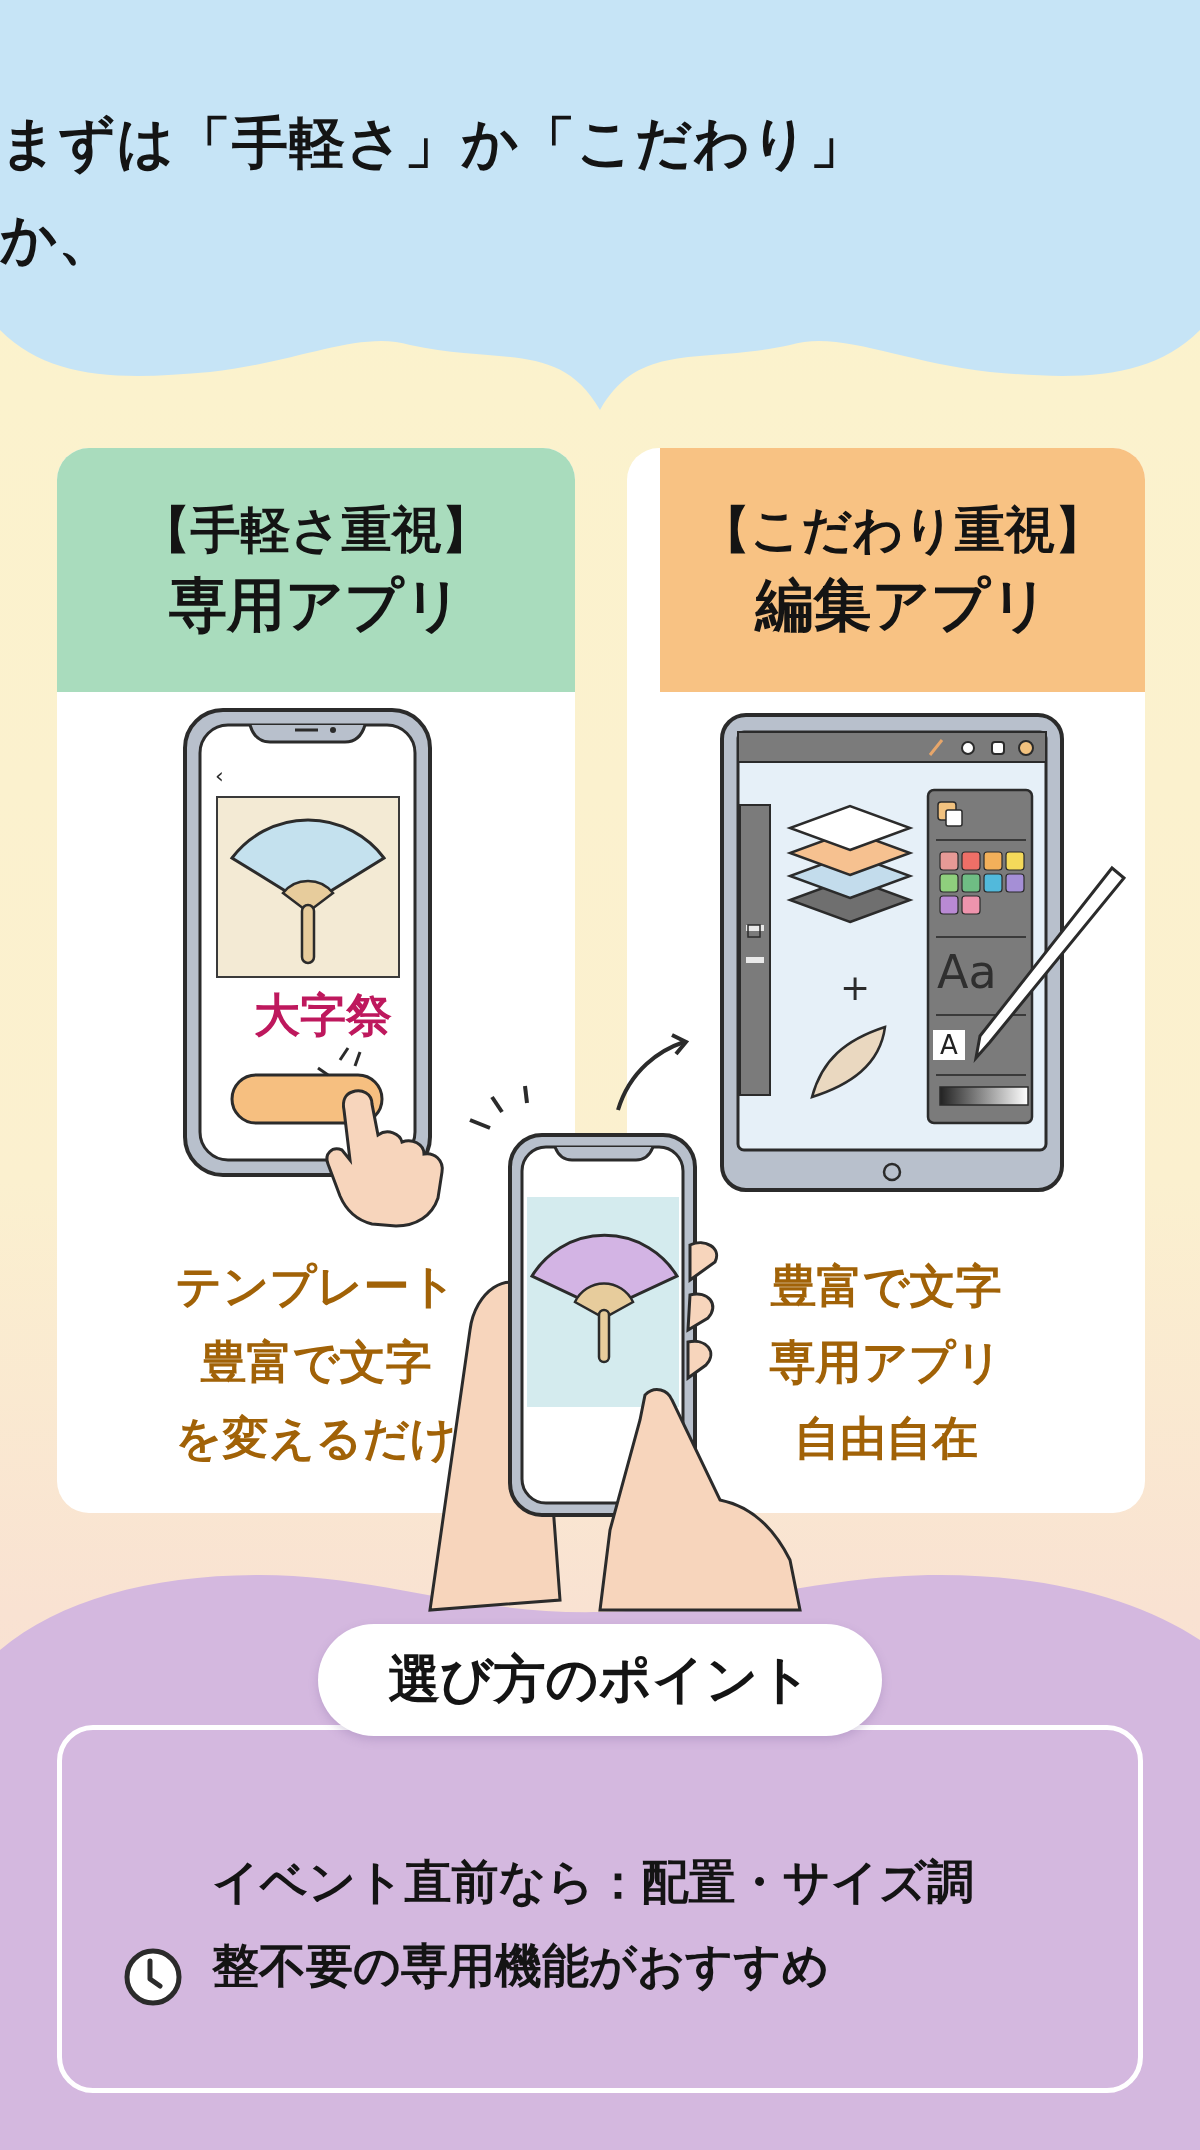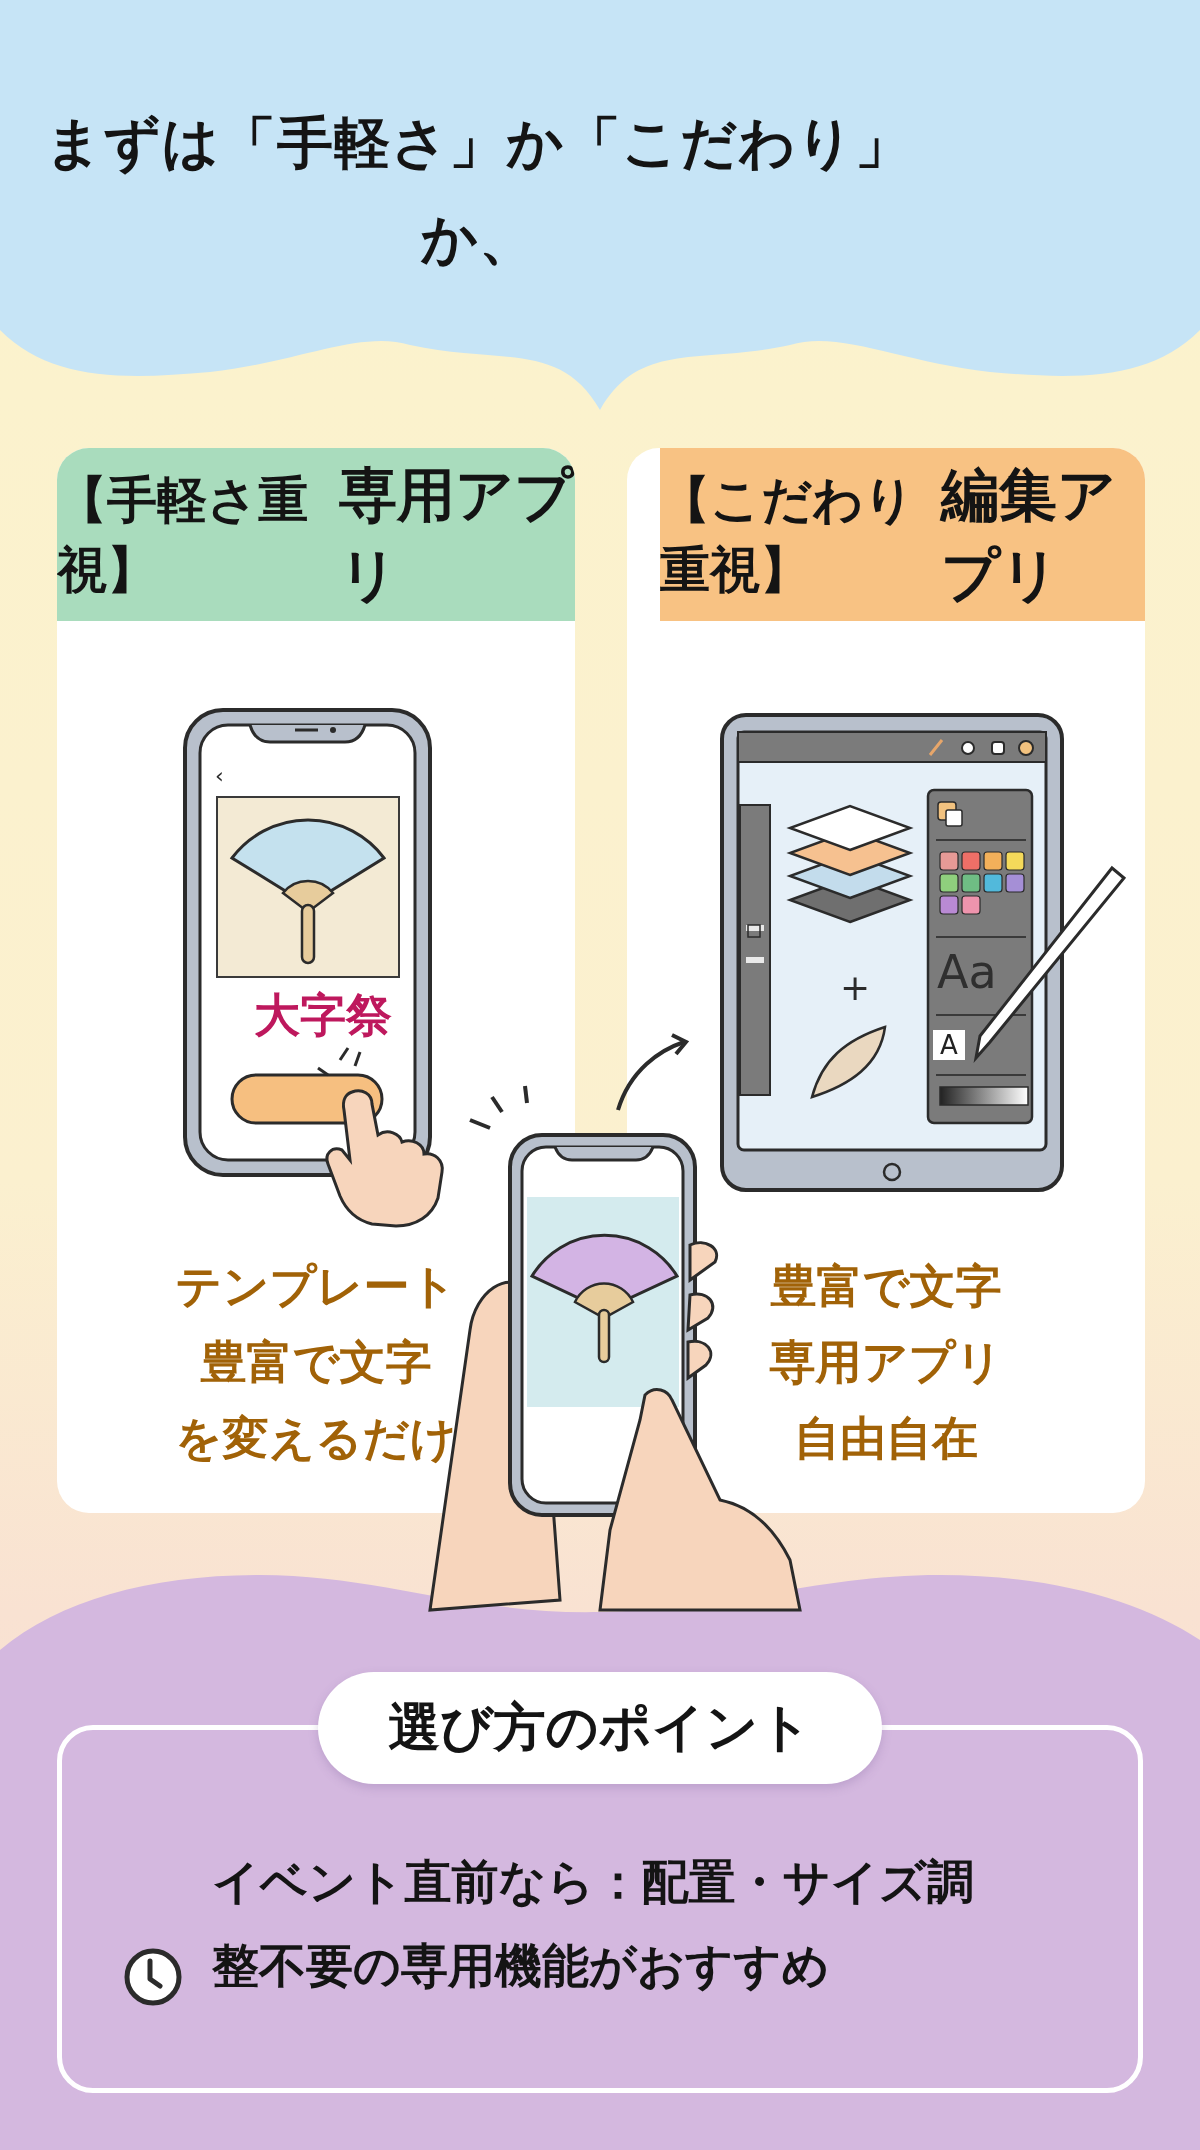--- a/index.html
+++ b/index.html
@@ -6,42 +6,42 @@
   html, body { width: 1200px; height: 2150px; overflow: hidden; }
   body {
     font-family: "DejaVu Sans", "Liberation Sans", sans-serif;
     position: relative;
     background: linear-gradient(180deg, #fbf3cc 0%, #fbf0cf 55%, #f9e2d2 75%, #f7dcd6 100%);
     color: #111;
   }
   .bg-layer { position: absolute; left: 0; top: 0; width: 1200px; height: 2150px; }
   .headline {
     position: absolute; left: 0; top: 95px; width: 957px;
-    text-align: center; font-weight: bold; font-size: 56px; line-height: 96px;
+    font-weight: bold; font-size: 56px; line-height: 96px;
     letter-spacing: 1px; color: #141414;
   }
   .card {
     position: absolute; top: 448px; width: 518px; height: 1065px;
     background: #ffffff; border-radius: 32px; overflow: hidden;
   }
   .card-left { left: 57px; }
   .card-right { left: 627px; }
   .card-head {
-    height: 173px; display: flex; flex-direction: row; align-items: center; justify-content: center;
+    height: 244px; display: flex; flex-direction: column; align-items: center; justify-content: center;
     font-weight: bold; color: #141414;
   }
   .card-head .line1 { font-size: 50px; line-height: 70px; }
   .card-head .line2 { font-size: 58px; line-height: 80px; }
   .card-desc {
     position: absolute; top: 800px; width: 100%;
     text-align: center; font-weight: bold; font-size: 46px; line-height: 76px; color: #a16207;
   }
   .illus { position: absolute; left: 0; top: 0; width: 1200px; height: 2150px; pointer-events: none; }
   .points-badge {
-    position: absolute; left: 318px; top: 1672px; width: 564px; height: 112px;
+    position: absolute; left: 318px; top: 1624px; width: 564px; height: 112px;
     background: #ffffff; border-radius: 56px;
     display: flex; align-items: center; justify-content: center;
     font-size: 52px; font-weight: bold; color: #141414;
     box-shadow: 0 4px 10px rgba(120,90,150,0.25);
   }
   .points-box {
     position: absolute; left: 57px; top: 1725px; width: 1086px; height: 368px;
     border: 5px solid #ffffff; border-radius: 36px;
   }
   .point-row {

